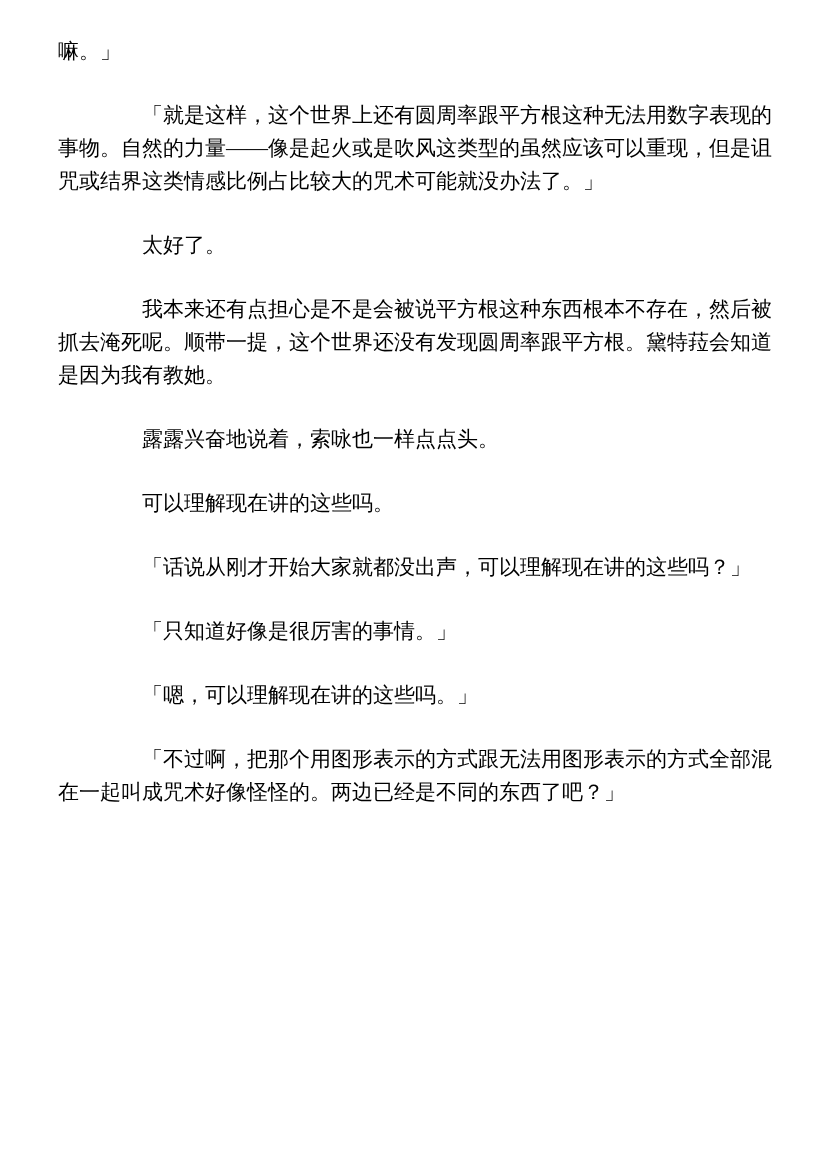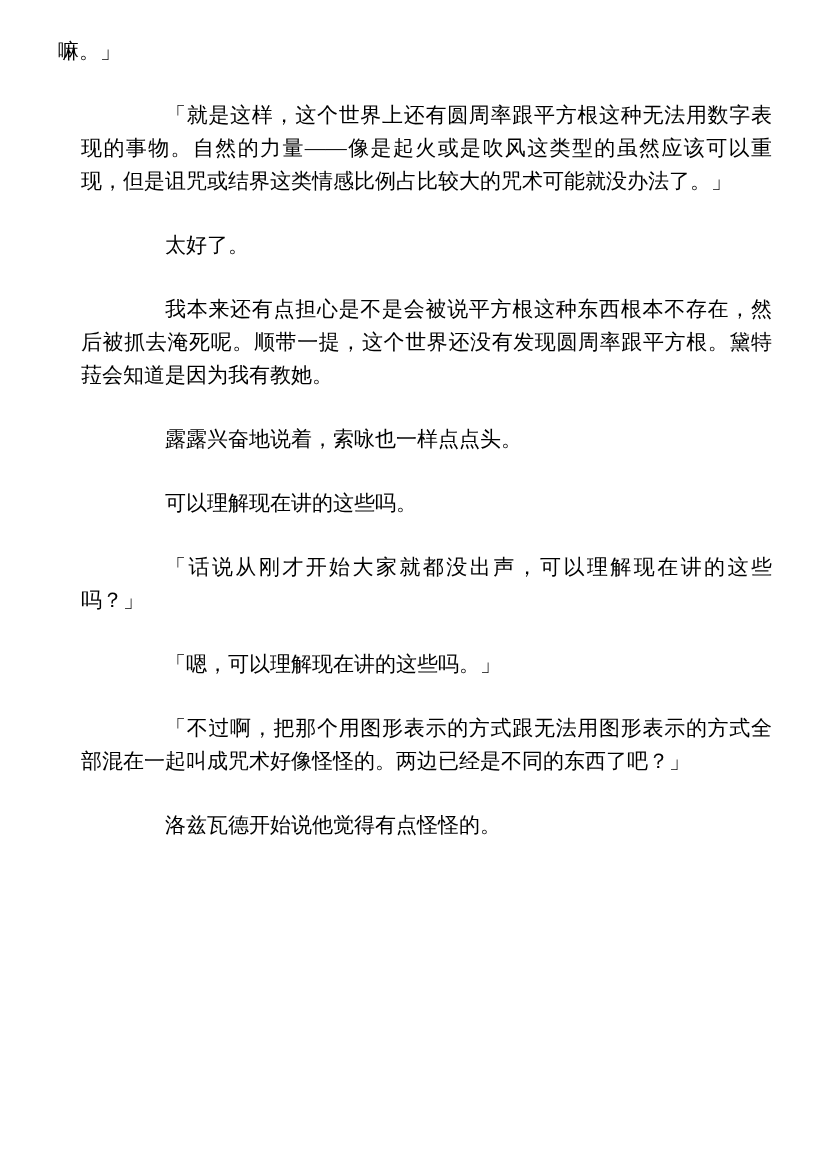--- a/index.html
+++ b/index.html
@@ -25,33 +25,32 @@
     font-family: "Liberation Serif", "DejaVu Serif", serif;
     font-size: 21px;
     line-height: 33px;
     color: #000000;
     text-align: justify;
     word-break: break-all;
     overflow-wrap: break-word;
   }
   p.para.indent {
     text-indent: 84px;
-    margin-left: 23px;
   }
 </style>
 </head>
 <body>
 
 <div class="page">
   <div class="content">
 
   <p class="para">嘛。」</p>
       <p class="para indent">「就是这样，这个世界上还有圆周率跟平方根这种无法用数字表现的事物。自然的力量——像是起火或是吹风这类型的虽然应该可以重现，但是诅咒或结界这类情感比例占比较大的咒术可能就没办法了。」</p>
       <p class="para indent">太好了。</p>
       <p class="para indent">我本来还有点担心是不是会被说平方根这种东西根本不存在，然后被抓去淹死呢。顺带一提，这个世界还没有发现圆周率跟平方根。黛特菈会知道是因为我有教她。</p>
       <p class="para indent">露露兴奋地说着，索咏也一样点点头。</p>
       <p class="para indent">可以理解现在讲的这些吗。</p>
       <p class="para indent">「话说从刚才开始大家就都没出声，可以理解现在讲的这些吗？」</p>
+      <p class="para indent">「只知道好像是很厉害的事情。」</p>
       <p class="para indent">「嗯，可以理解现在讲的这些吗。」</p>
       <p class="para indent">「不过啊，把那个用图形表示的方式跟无法用图形表示的方式全部混在一起叫成咒术好像怪怪的。两边已经是不同的东西了吧？」</p>
-      <p class="para indent">洛兹瓦德开始说他觉得有点怪怪的。</p>
     </div>
 </div>
 
 </body></html>

